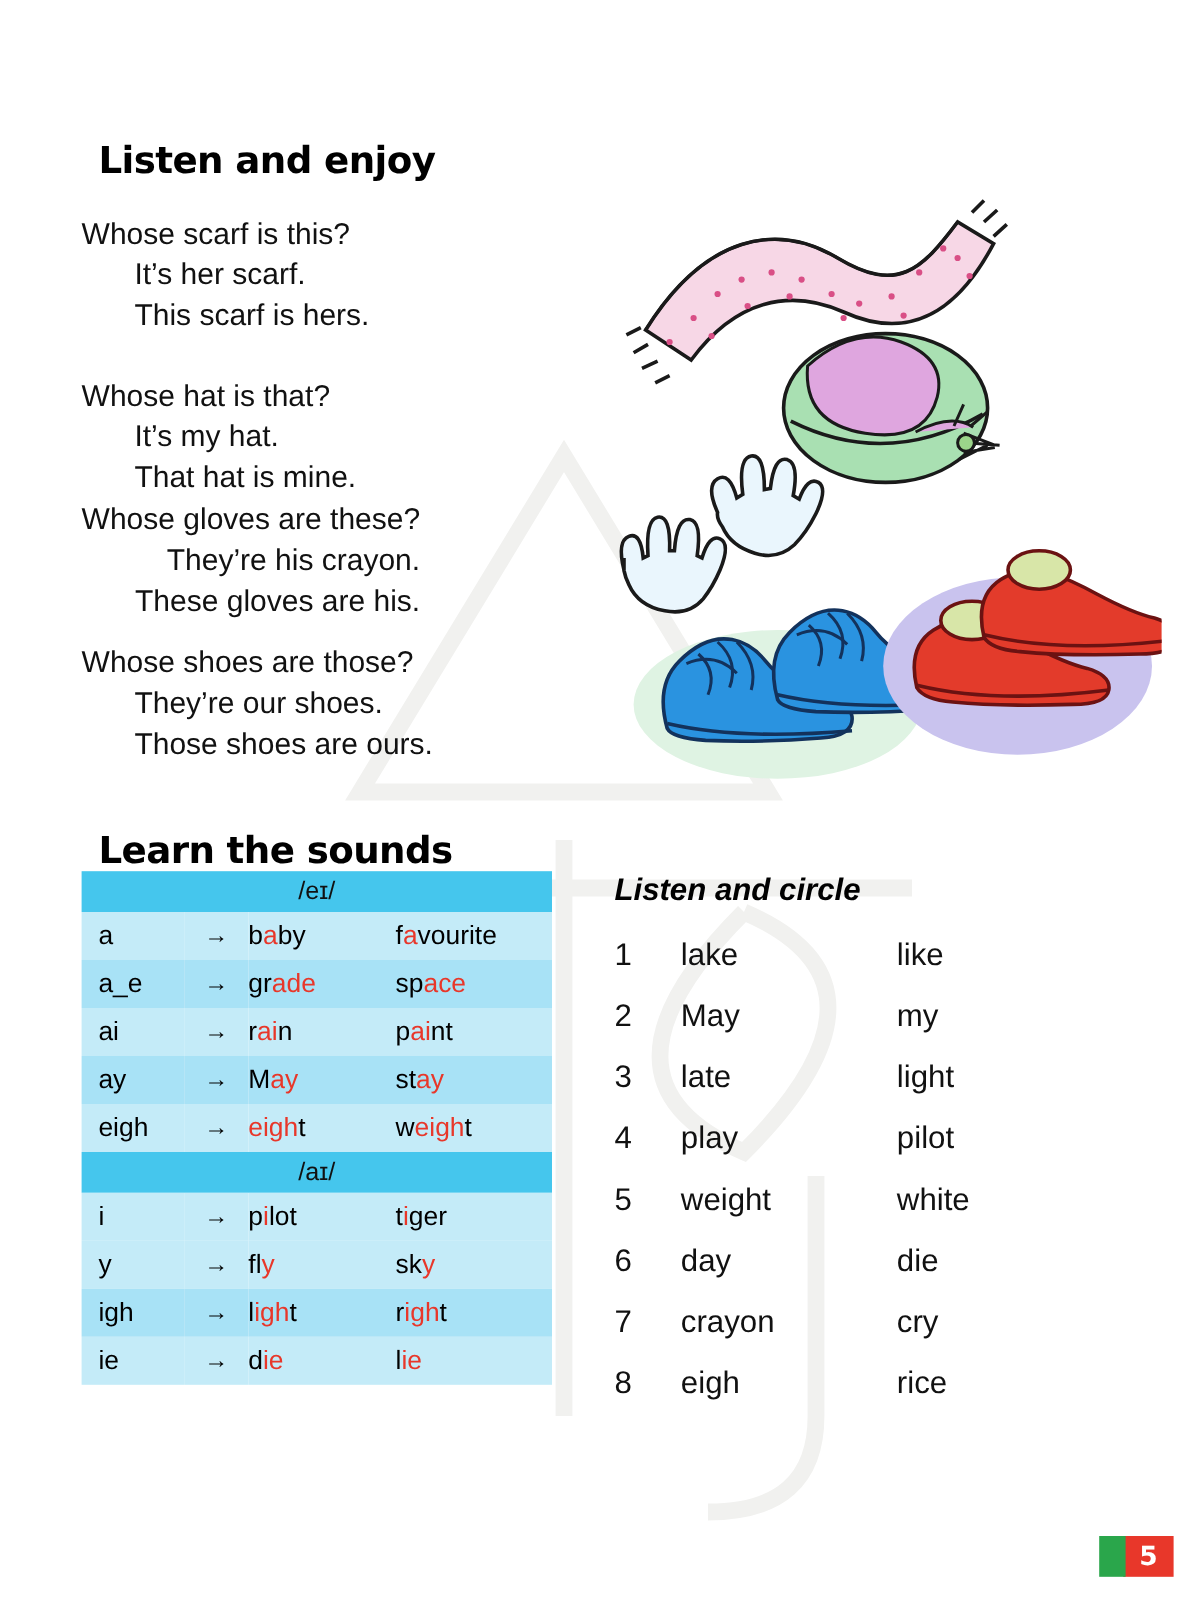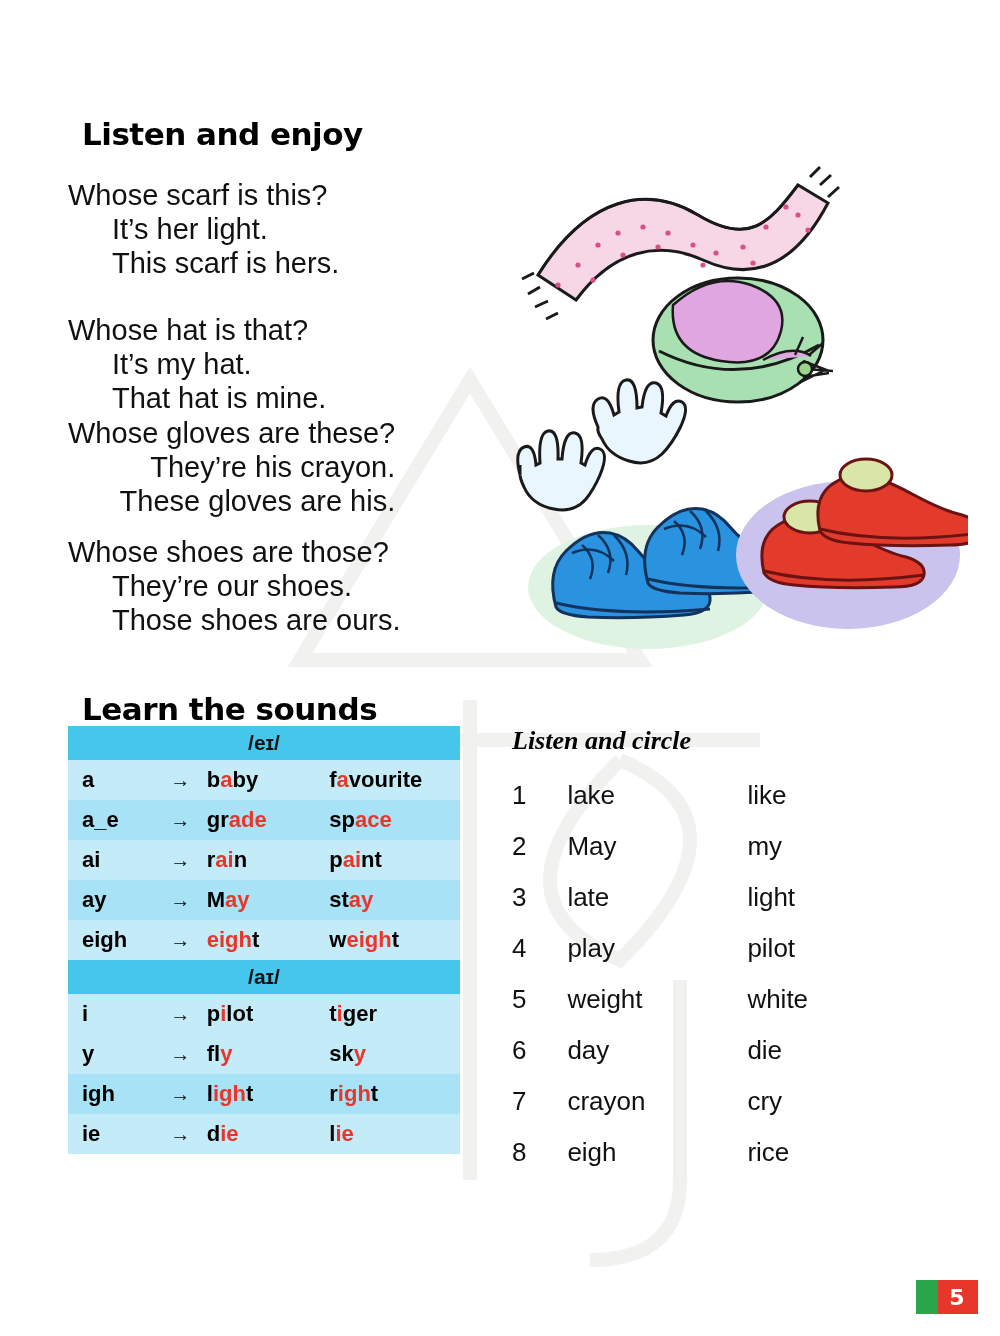--- a/index.html
+++ b/index.html
@@ -39,21 +39,21 @@
     font-size: 31px;
     color: #000000;
     letter-spacing: -0.5px;
   }
 
   #listen-enjoy-title { left: 66px; top: 100px; }
   #learn-sounds-title { left: 66px; top: 675px; }
 
   .verse {
     position: absolute;
-    font-size: 29px;
+    font-size: 25px;
     line-height: 34px;
     color: #111111;
     font-family: "Liberation Sans", sans-serif;
     white-space: nowrap;
   }
   .verse .q { display: block; }
   .verse .a { display: block; padding-left: 44px; }
 
   #verse1 { left: 68px; top: 178px; }
   #verse2 { left: 68px; top: 313px; }
@@ -66,21 +66,20 @@
     left: 68px;
     top: 726px;
     width: 392px;
     border-collapse: collapse;
     font-family: "Liberation Sans", sans-serif;
     font-size: 22px;
   }
   .sounds-table td {
     padding: 3px 0 3px 0;
     height: 34px;
-    font-weight: bold;
   }
   .sounds-table tr.header td {
     background: #45c6ed;
     text-align: center;
     font-size: 21px;
     color: #111;
     padding: 4px 0;
     height: 26px;
   }
   .sounds-table tr.odd td { background: #c4ebf8; }
@@ -89,21 +88,21 @@
   .col-arrow { width: 56px; text-align: center; font-size: 20px; }
   .col-w1 { width: 128px; }
   .col-w2 { width: 134px; }
   .red { color: #e8372a; }
 
   
   #circle-title {
     position: absolute;
     left: 512px;
     top: 726px;
-    font-family: Liberation Serif, serif;
+    font-family: Liberation Sans, sans-serif;
     font-style: italic;
     font-weight: bold;
     font-size: 26px;
     color: #000;
   }
   .circle-list {
     position: absolute;
     left: 512px;
     top: 770px;
     width: 420px;
@@ -155,21 +154,21 @@
     <path d="M680 980 L680 1180 q0 80 -90 80"></path>
   </g>
 </svg>
 
 <div class="page">
 
   <h1 class="section-title" id="listen-enjoy-title">Listen and enjoy</h1>
 
   <div class="verse" id="verse1">
     <span class="q">Whose scarf is this?</span>
-    <span class="a">It’s her light.</span>
+    <span class="a">It’s her scarf.</span>
     <span class="a">This scarf is hers.</span>
   </div>
 
   <div class="verse" id="verse2">
     <span class="q">Whose hat is that?</span>
     <span class="a">It’s my hat.</span>
     <span class="a">That hat is mine.</span>
   </div>
 
   <div class="verse" id="verse3">

